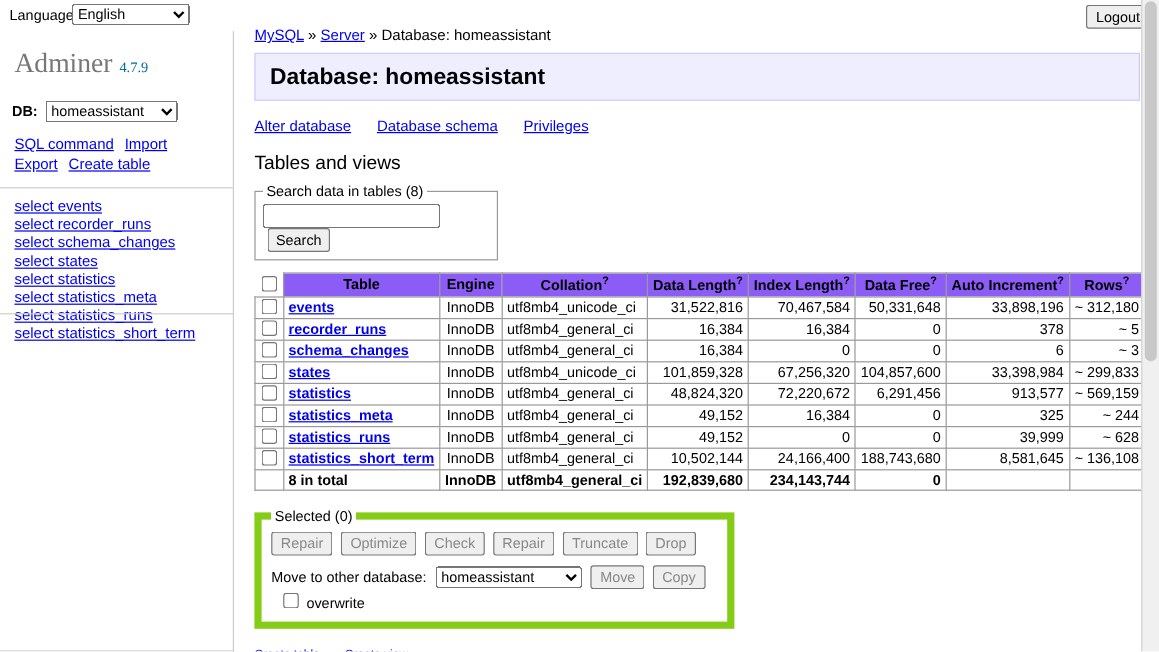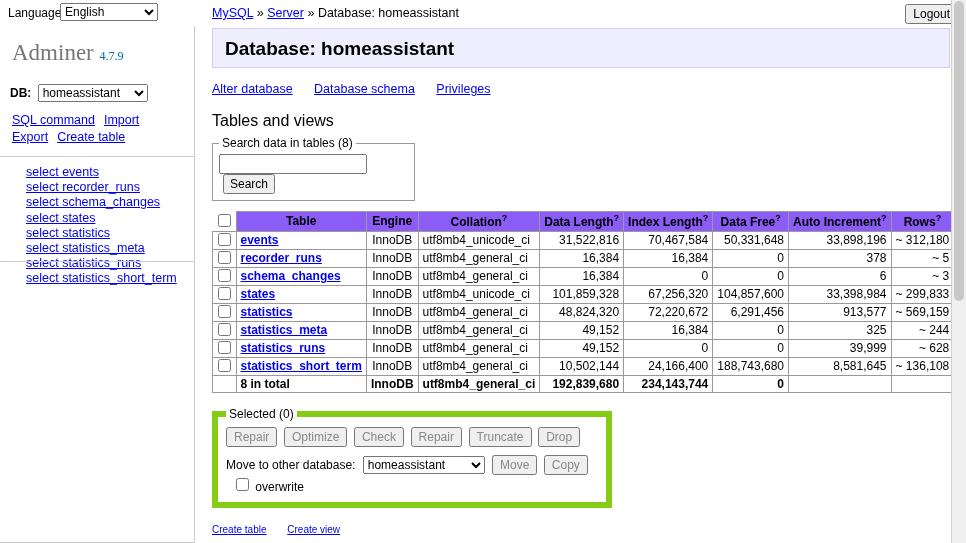--- a/index.html
+++ b/index.html
@@ -87,32 +87,32 @@
   #sidebar hr {
     border: 0;
     border-top: 1px solid #ccc;
     margin: 10px 0 0 0;
   }
   #table-list {
     margin: 8px 0 0 12px;
     font-size: 12.5px;
     line-height: 15.2px;
   }
-  #table-list div { white-space: nowrap; margin-left: 14px; }
+  #table-list div { white-space: nowrap; }
   #sidebar-bottom-line {
     position: absolute;
     left: 0; top: 235px;
     width: 195px;
     border-top: 1px solid #ccc;
   }
 
   
   #main {
     position: absolute;
-    left: 196px; top: 0;
+    left: 196px; top: 16px;
     width: 770px;
     height: 392px;
   }
   #breadcrumb {
     margin: 6px 0 0 16px;
     font-size: 12.5px;
   }
   #breadcrumb .sep { color: #000; }
   #page-title {
     margin: 8px 16px 0 16px;

